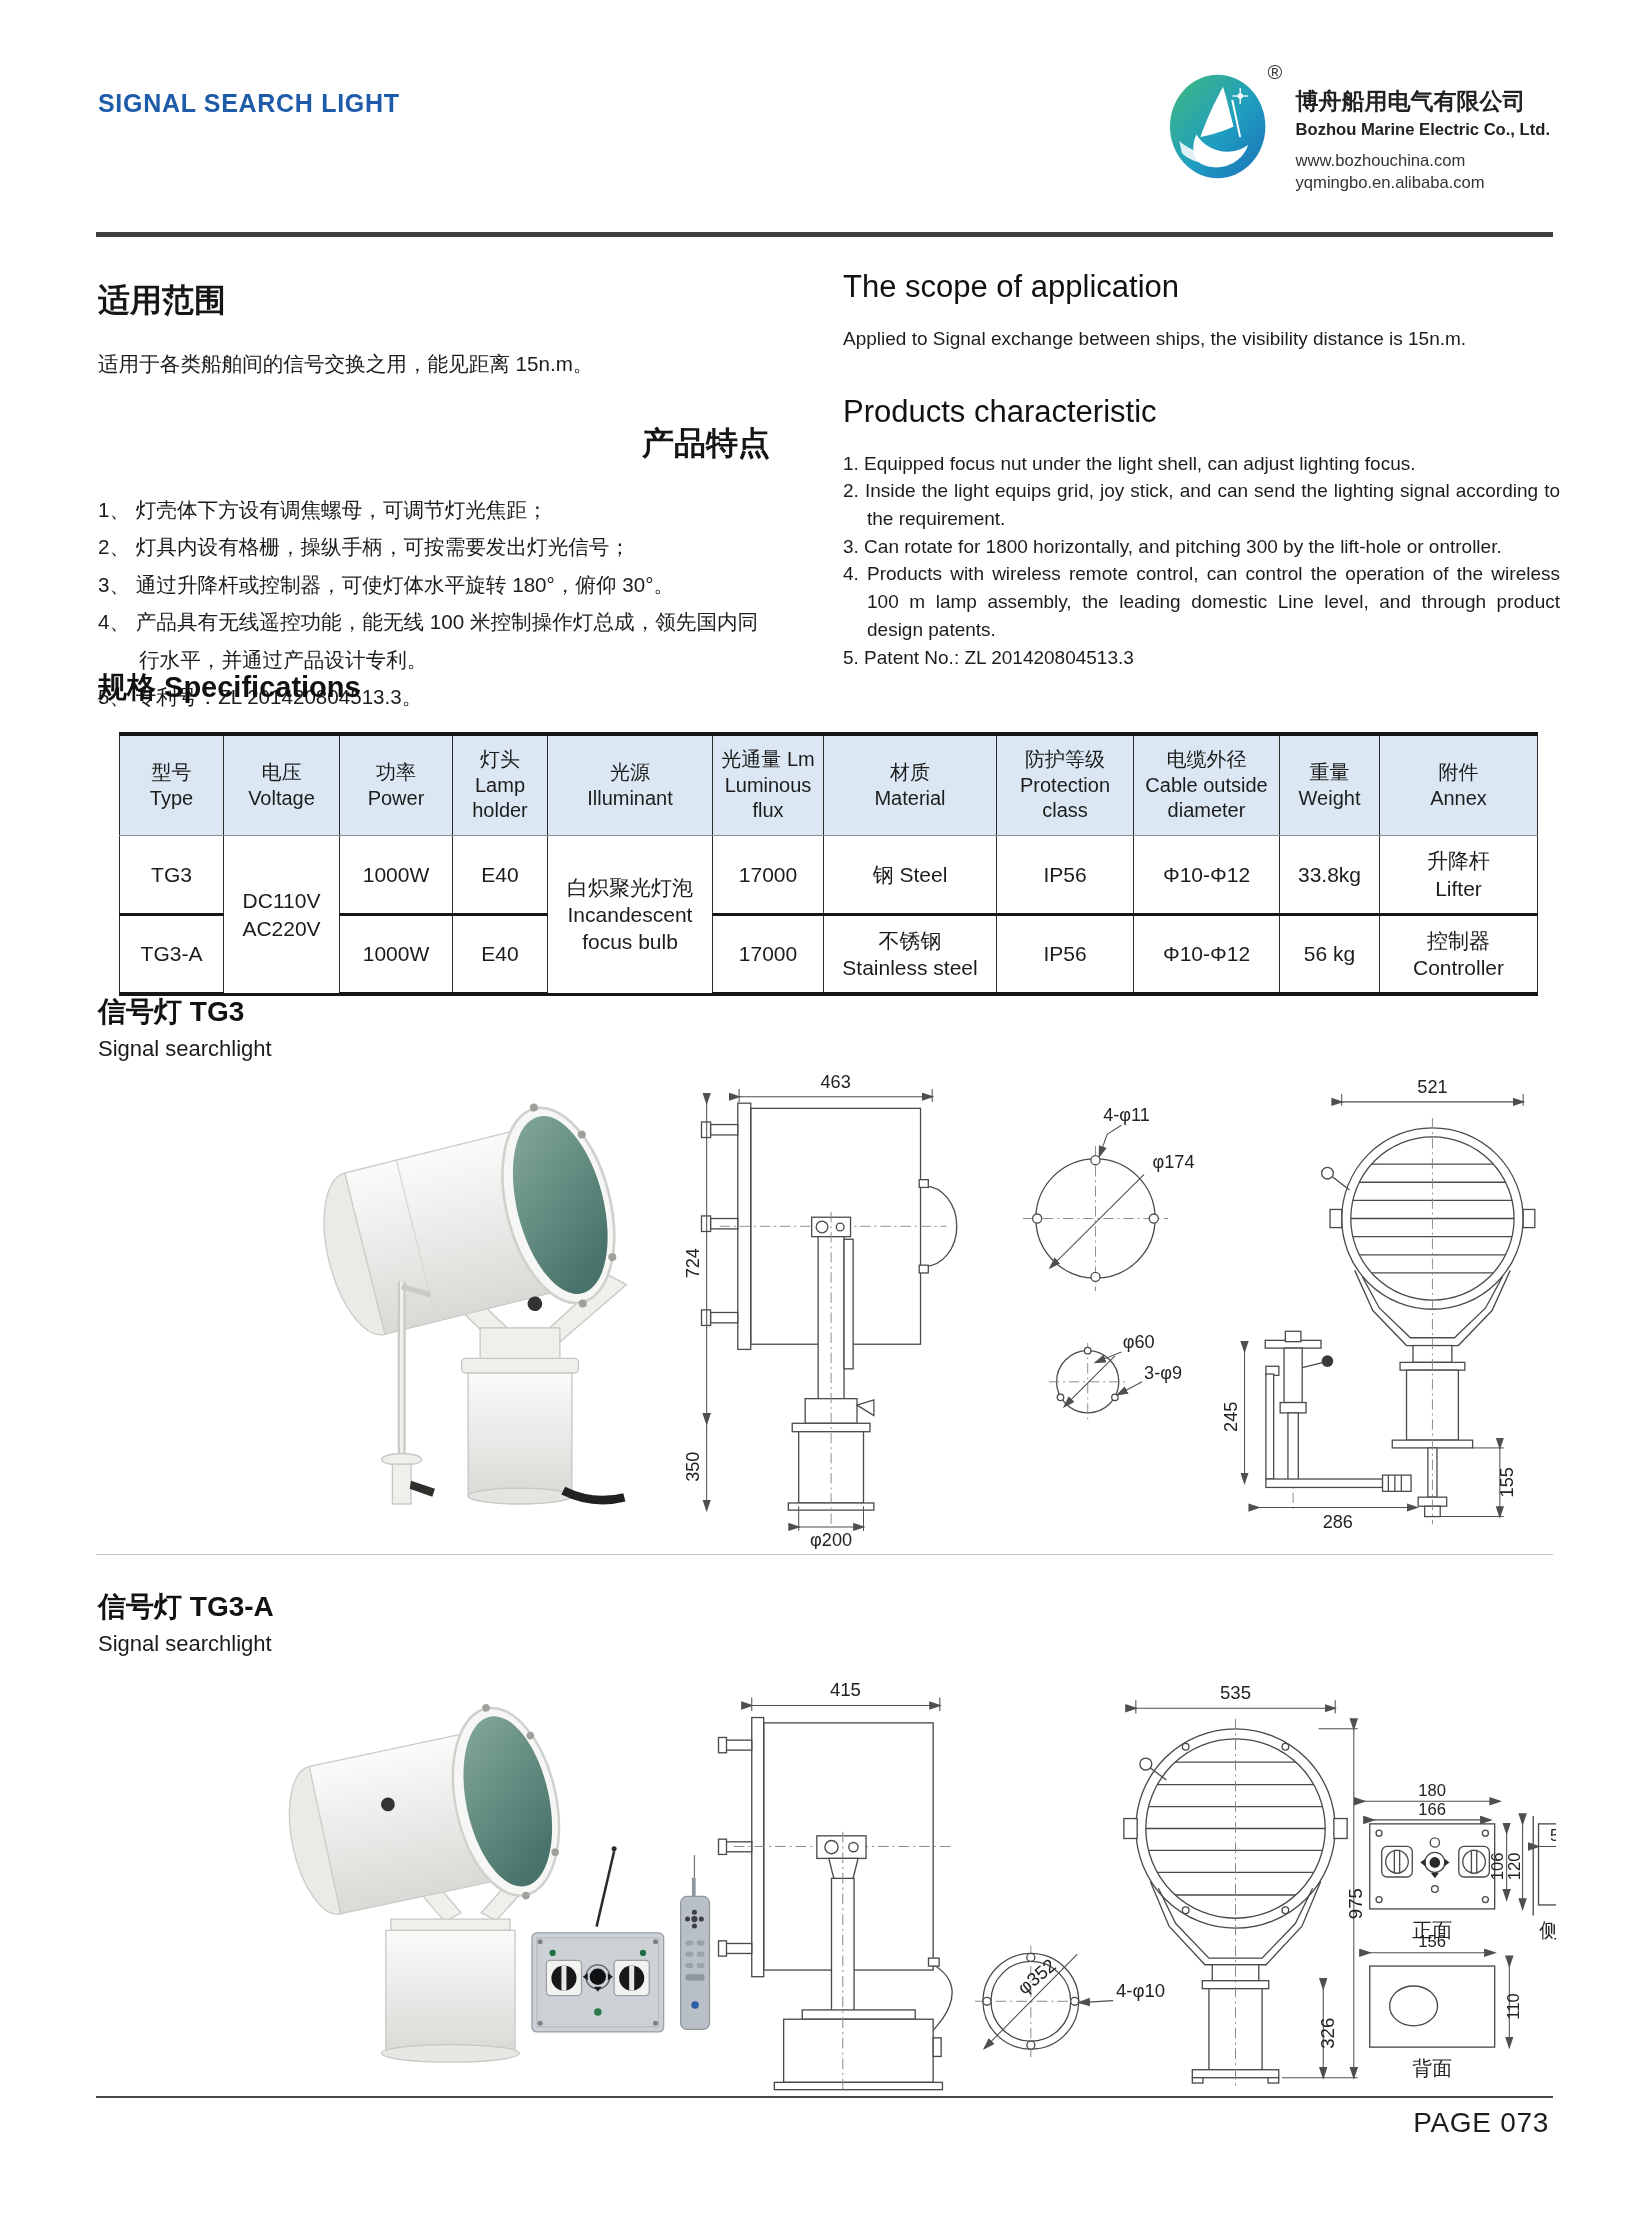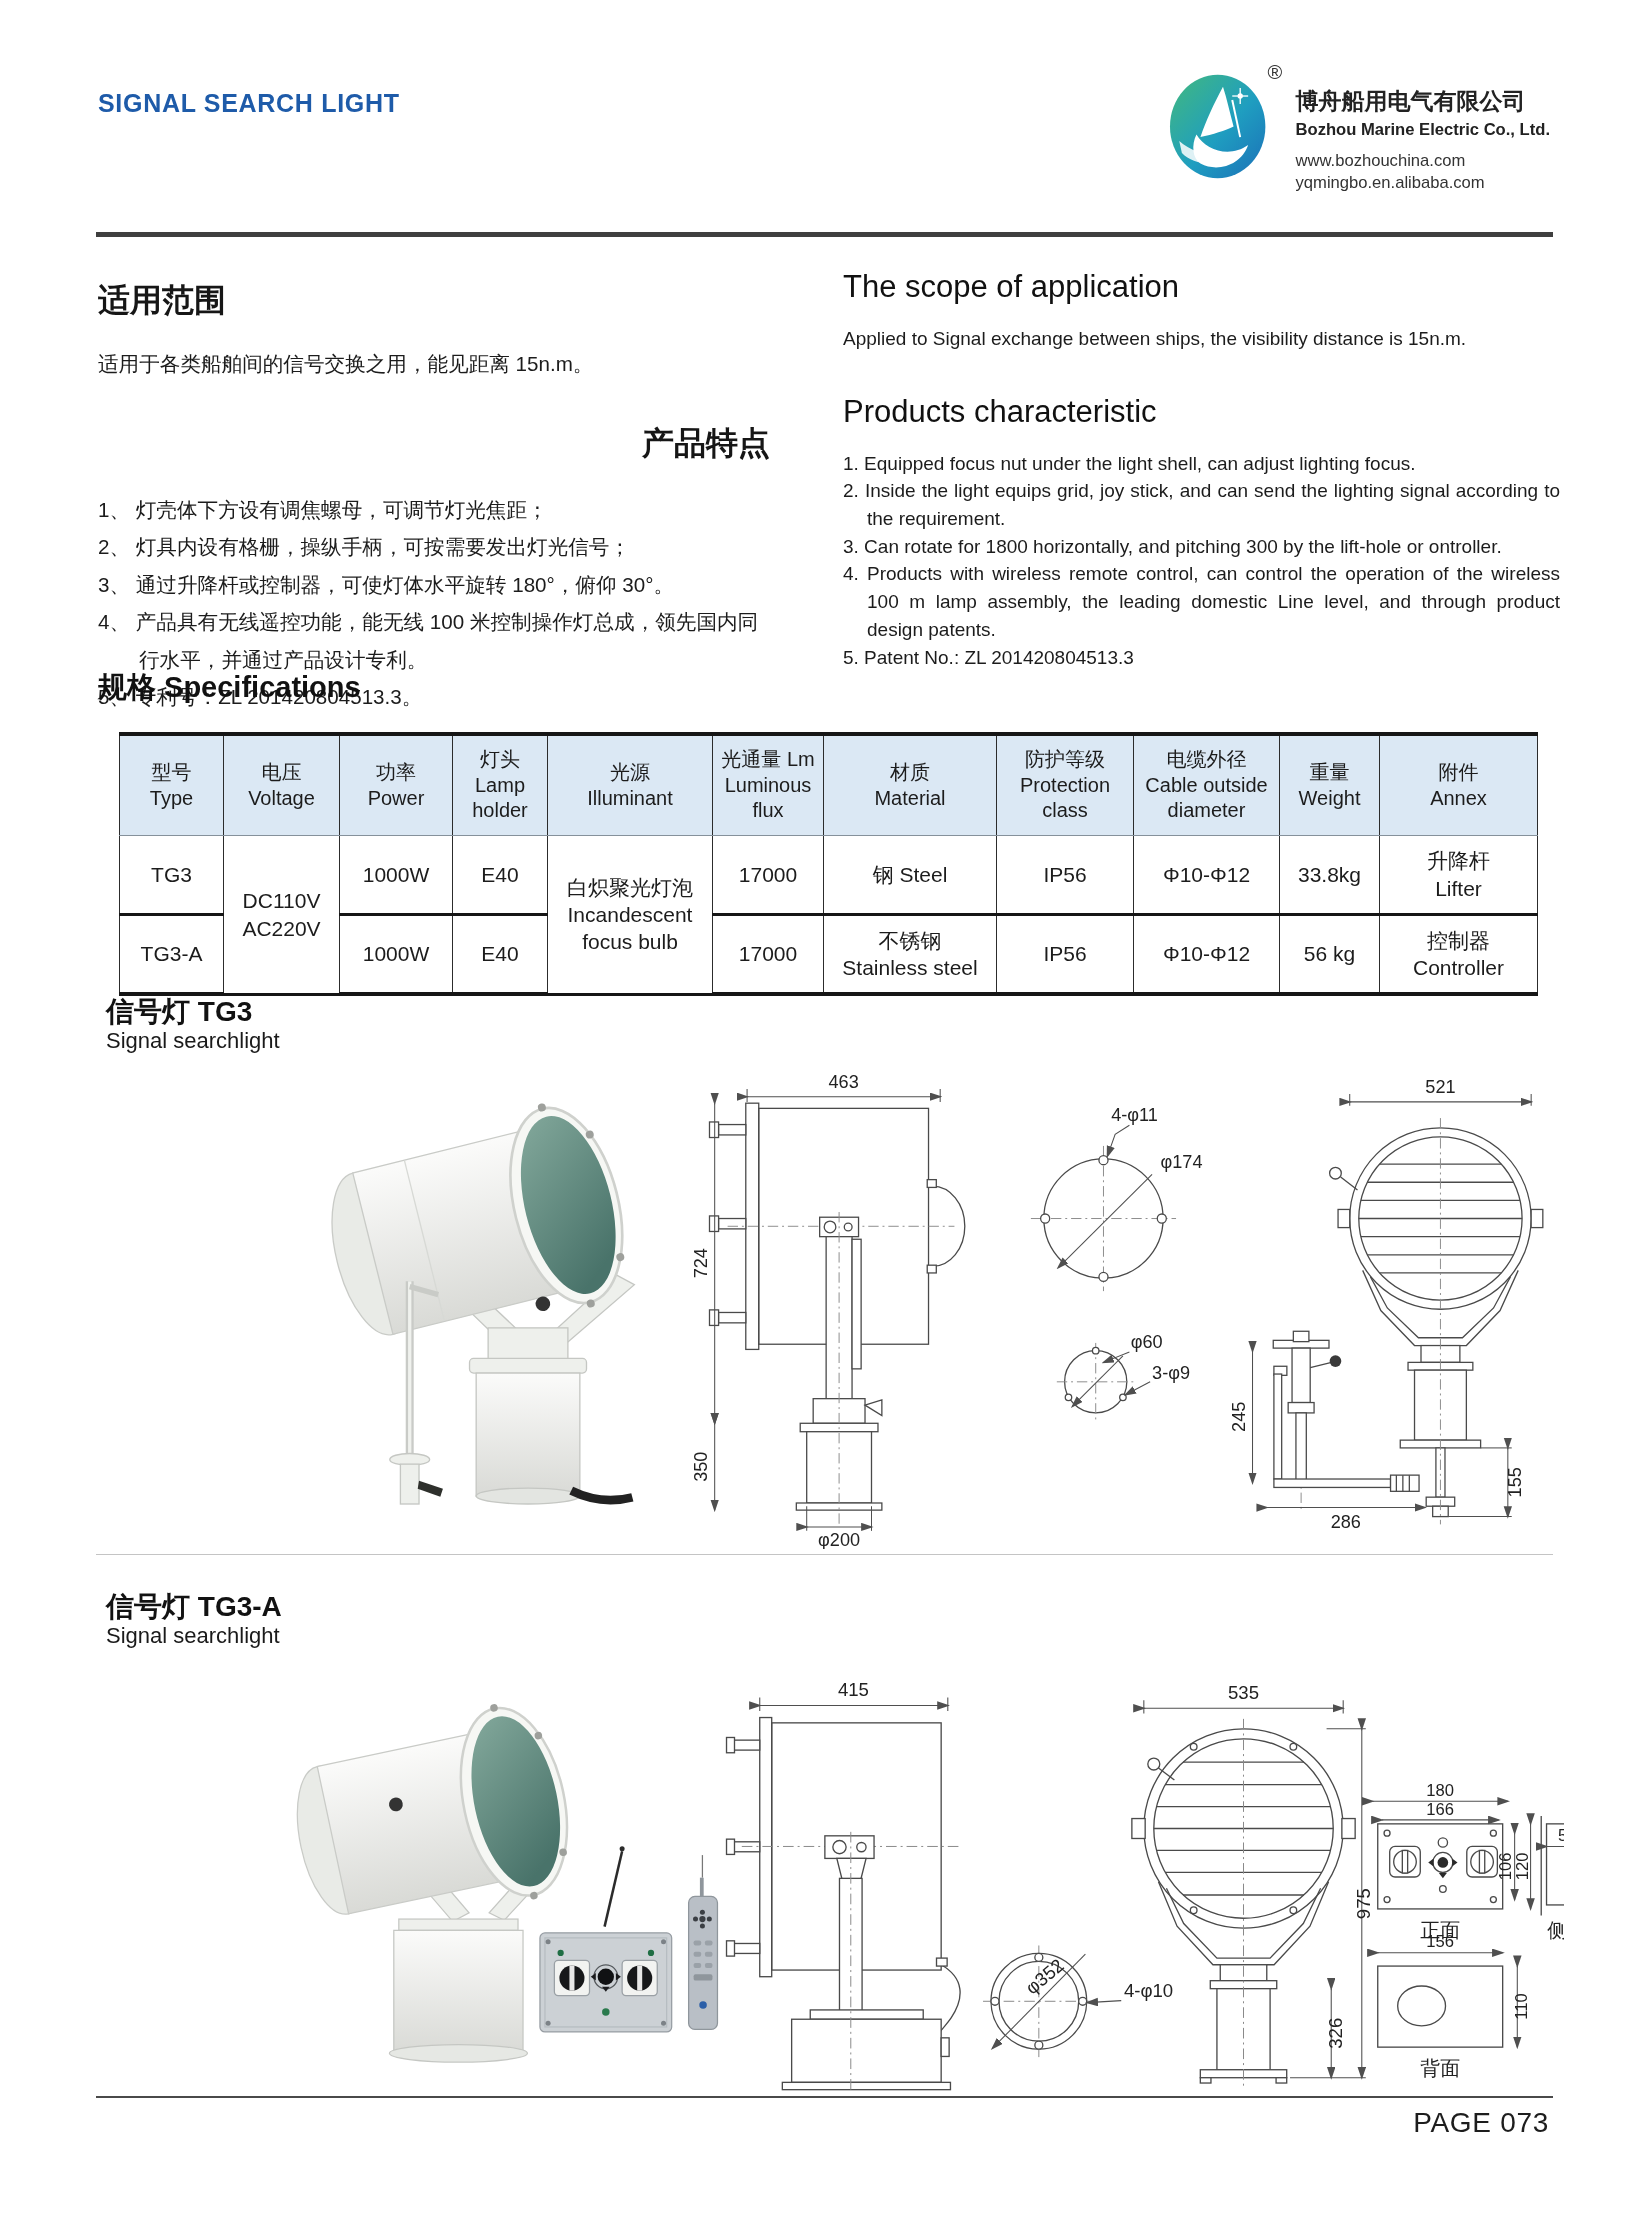--- a/index.html
+++ b/index.html
@@ -39,23 +39,23 @@
   .specs-h{position:absolute;left:98px;top:668px;font-size:29px;font-weight:600;color:#111;}
   .spec-table{position:absolute;left:119px;top:732px;width:1419px;border-collapse:collapse;table-layout:fixed;}
   .spec-table th,.spec-table td{border:1.3px solid #2c2c2c;text-align:center;vertical-align:middle;padding:2.7px 2.7px;}
   .spec-table thead th{background:#dbe8f4;font-weight:400;font-size:20px;line-height:1.28;height:94px;border-top:4.7px solid #161616;border-bottom:1.3px solid #85919b;}
   .spec-table td{font-size:21px;line-height:1.3;height:71px;}
   .spec-table tr.r1 td{border-bottom:3.3px solid #161616;}
   .spec-table tr.r2 td{border-bottom:4.7px solid #161616;}
   .spec-table td.mg{border-bottom:4.7px solid #161616;}
 
   
-  .sec{position:absolute;left:106px;width:1457px;}
+  .sec{position:absolute;left:98px;width:1457px;}
   .sec-h-zh{font-size:28px;font-weight:700;color:#121212;line-height:1.15;}
-  .sec-h-en{font-size:22px;color:#1a1a1a;margin-top:0;}
+  .sec-h-en{font-size:22px;color:#1a1a1a;margin-top:8px;}
   .divider2{position:absolute;left:96px;top:1554px;width:1457px;height:1.3px;background:#c4c4c4;}
   .footer-rule{position:absolute;left:96px;top:2096px;width:1457px;height:2px;background:#4a4a4a;}
   .page-num{position:absolute;right:101px;top:2107px;font-size:28px;color:#1d1d1d;letter-spacing:0.7px;}
 
   
   svg.tech .ln{stroke:#4a4a4a;stroke-width:2;fill:none;}
   svg.tech .fw{stroke:#4a4a4a;stroke-width:2;fill:#ffffff;}
   svg.tech .cl{stroke:#8a8a8a;stroke-width:1.5;fill:none;stroke-dasharray:16 6 3 6;}
   svg.tech .diml{stroke:#4f4f4f;stroke-width:1.6;fill:none;}
   svg.tech .dim{font-family:"Liberation Sans",sans-serif;font-size:28px;fill:#222;}

